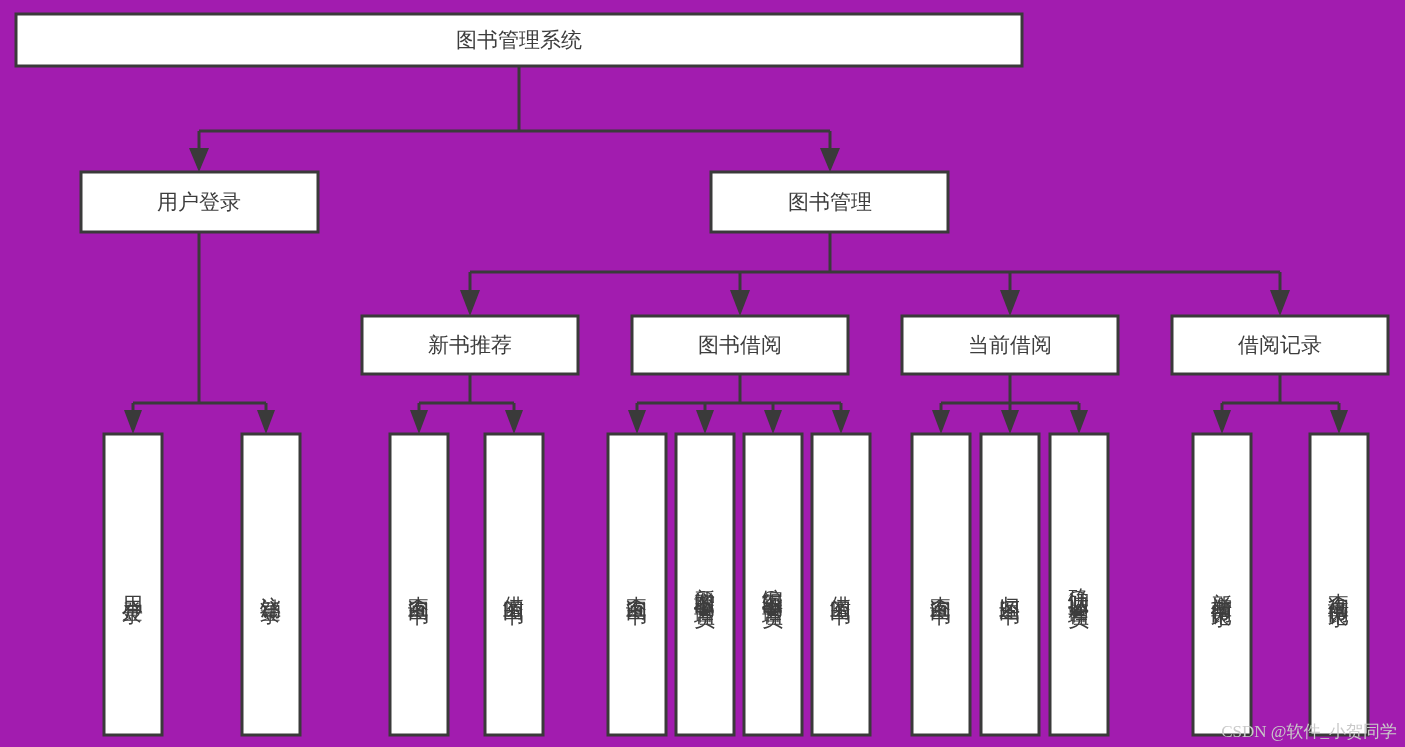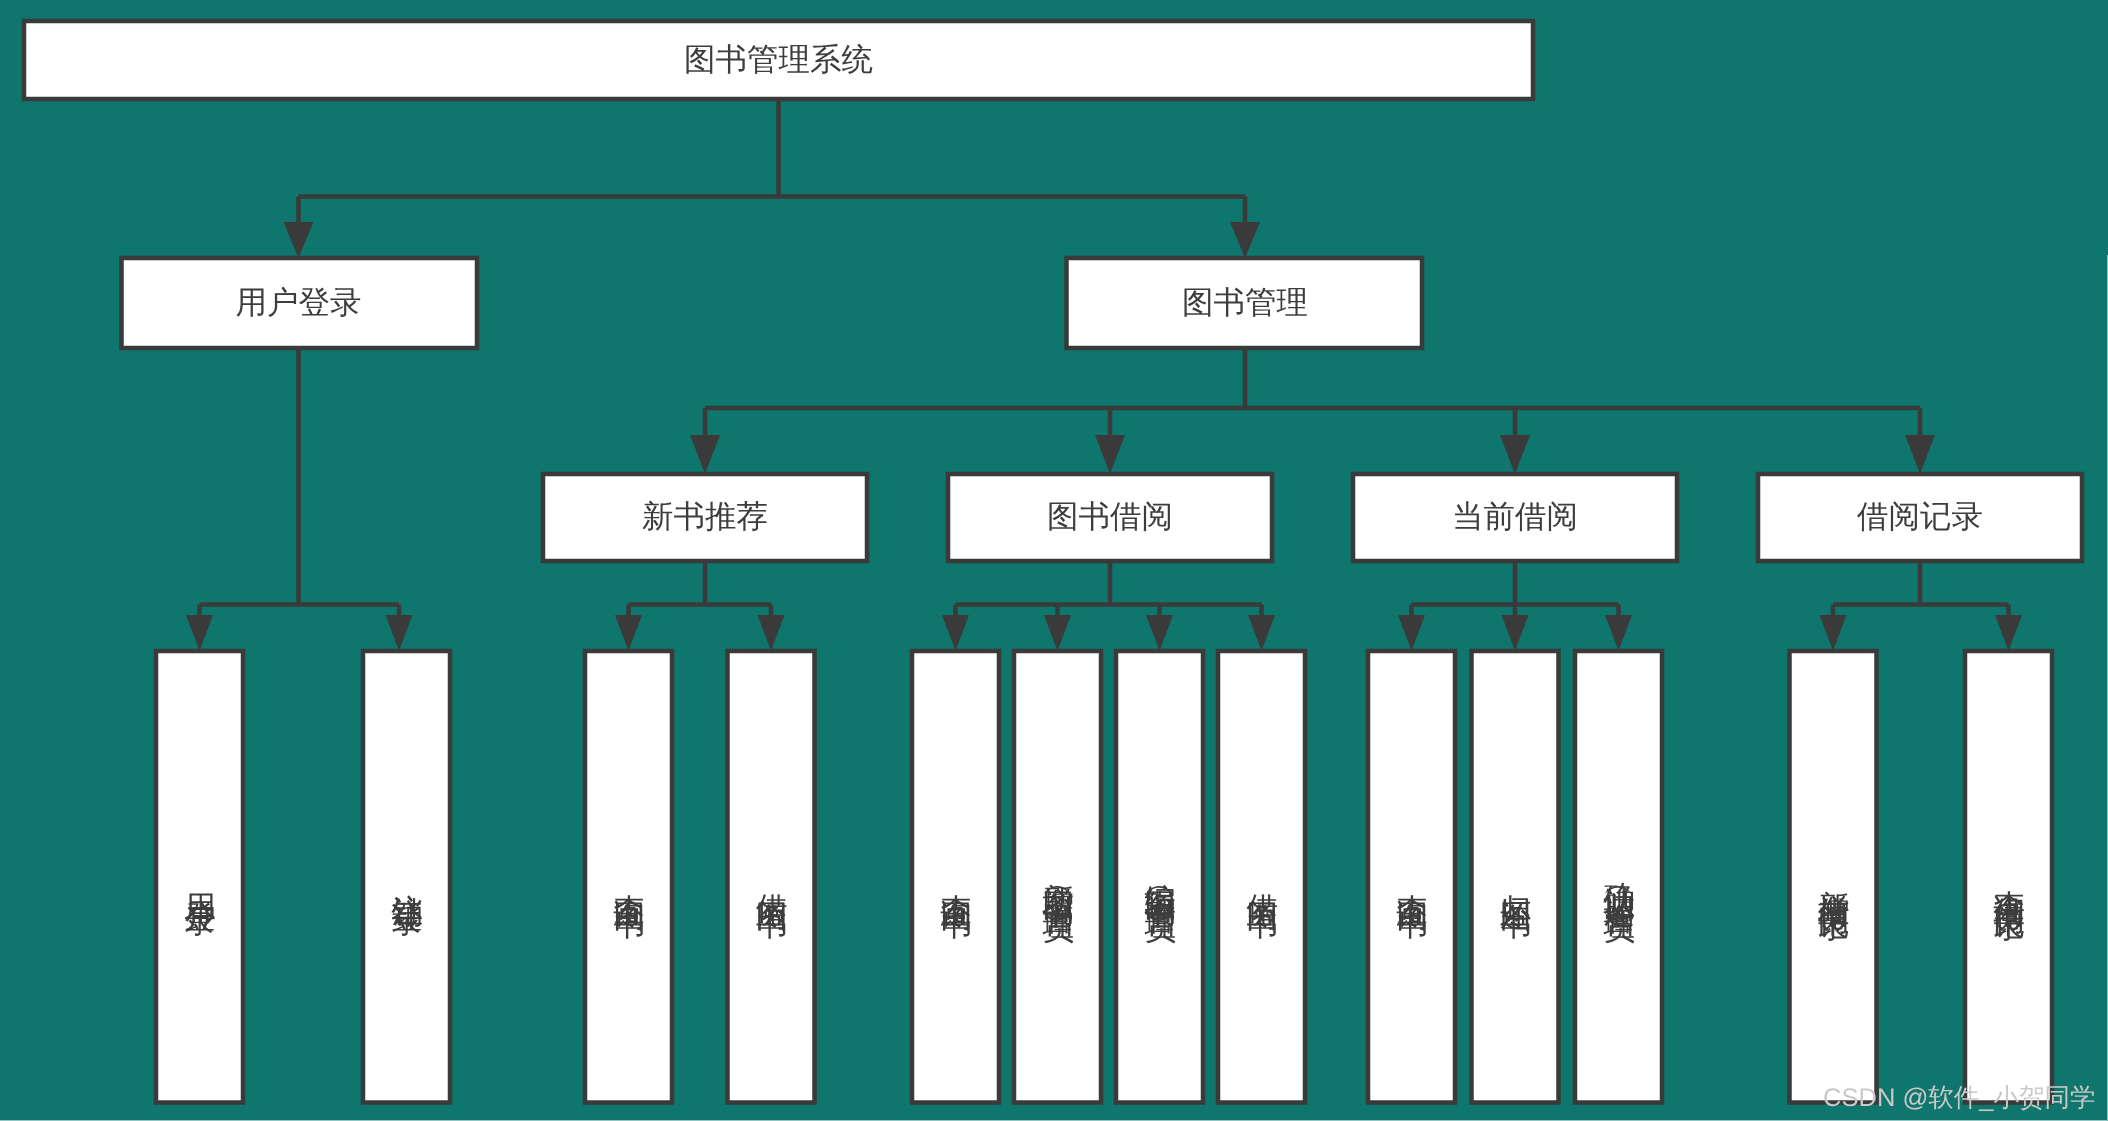--- a/index.html
+++ b/index.html
@@ -7,21 +7,21 @@
     padding: 0;
     background: #ffffff;
   }
   body {
     font-family: "Liberation Sans", "DejaVu Sans", sans-serif;
   }
   #diagram-root {
     position: relative;
     width: 1405px;
     height: 747px;
-    background: #0f766e;
+    background: #a21caf;
     overflow: hidden;
   }
   svg#flow-svg {
     position: absolute;
     left: 0;
     top: 0;
     width: 1405px;
     height: 747px;
     display: block;
   }
@@ -53,21 +53,21 @@
   .arrow-head {
     fill: #3a3a3a;
     stroke: none;
   }
   .watermark {
     position: absolute;
     right: 8px;
     bottom: 4px;
     color: #c9c9c9;
     font-size: 17px;
-    font-family: Liberation Sans, sans-serif;
+    font-family: Liberation Serif, serif;
     white-space: nowrap;
     user-select: none;
   }
 </style>
 </head>
 <body>
 
 <div id="diagram-root">
 
   <svg id="flow-svg" viewBox="0 0 1405 747">

